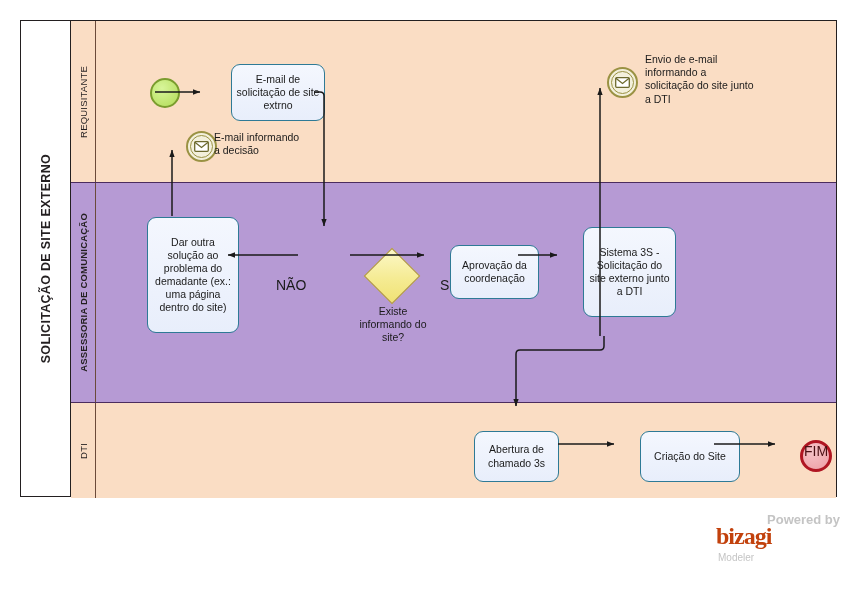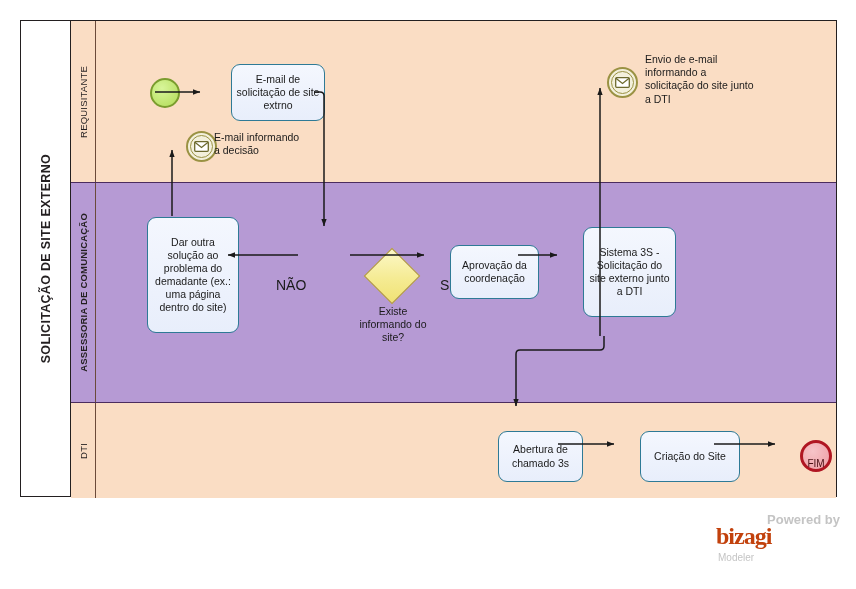--- a/index.html
+++ b/index.html
@@ -122,22 +122,22 @@
     border: 2px solid #7a9c2e;
     background: radial-gradient(circle at 38% 32%, #d8f59a 0%, #bde36b 70%, #b2dc5c 100%);
   }
   .end-event {
     position: absolute;
     width: 32px; height: 32px;
     border-radius: 50%;
     box-sizing: border-box;
     border: 3.2px solid #b01622;
     background: radial-gradient(circle at 38% 32%, #f6c4c8 0%, #f0a8ae 70%, #eda0a6 100%);
-    display: flex; align-items: flex-end; justify-content: center;
-    font-size: 10px;
+    display: flex; align-items: flex-start; justify-content: center;
+    font-size: 14px;
     color: #4a1014;
   }
 
   .msg-event {
     position: absolute;
     width: 31px; height: 31px;
     border-radius: 50%;
     box-sizing: border-box;
     border: 2.2px solid #9a9243;
     background: #f3f0dc;
@@ -278,21 +278,21 @@
 
       </div>
     </div>
 
     <div class="lane last" id="lane-dti">
       <div class="lane-header">
         <span>DTI</span>
       </div>
       <div class="lane-body">
 
-        <div class="task" style="left:402px; top:28px; width:85px; height:51px;">
+        <div class="task" style="left:378px; top:28px; width:85px; height:51px;">
           <span>Abertura de chamado 3s</span>
         </div>
 
         <div class="task" style="left:544px; top:28px; width:100px; height:51px;">
           <span>Criação do  Site</span>
         </div>
 
         <div class="end-event" style="left:704px; top:37px;">
           <span>FIM</span>
         </div>

